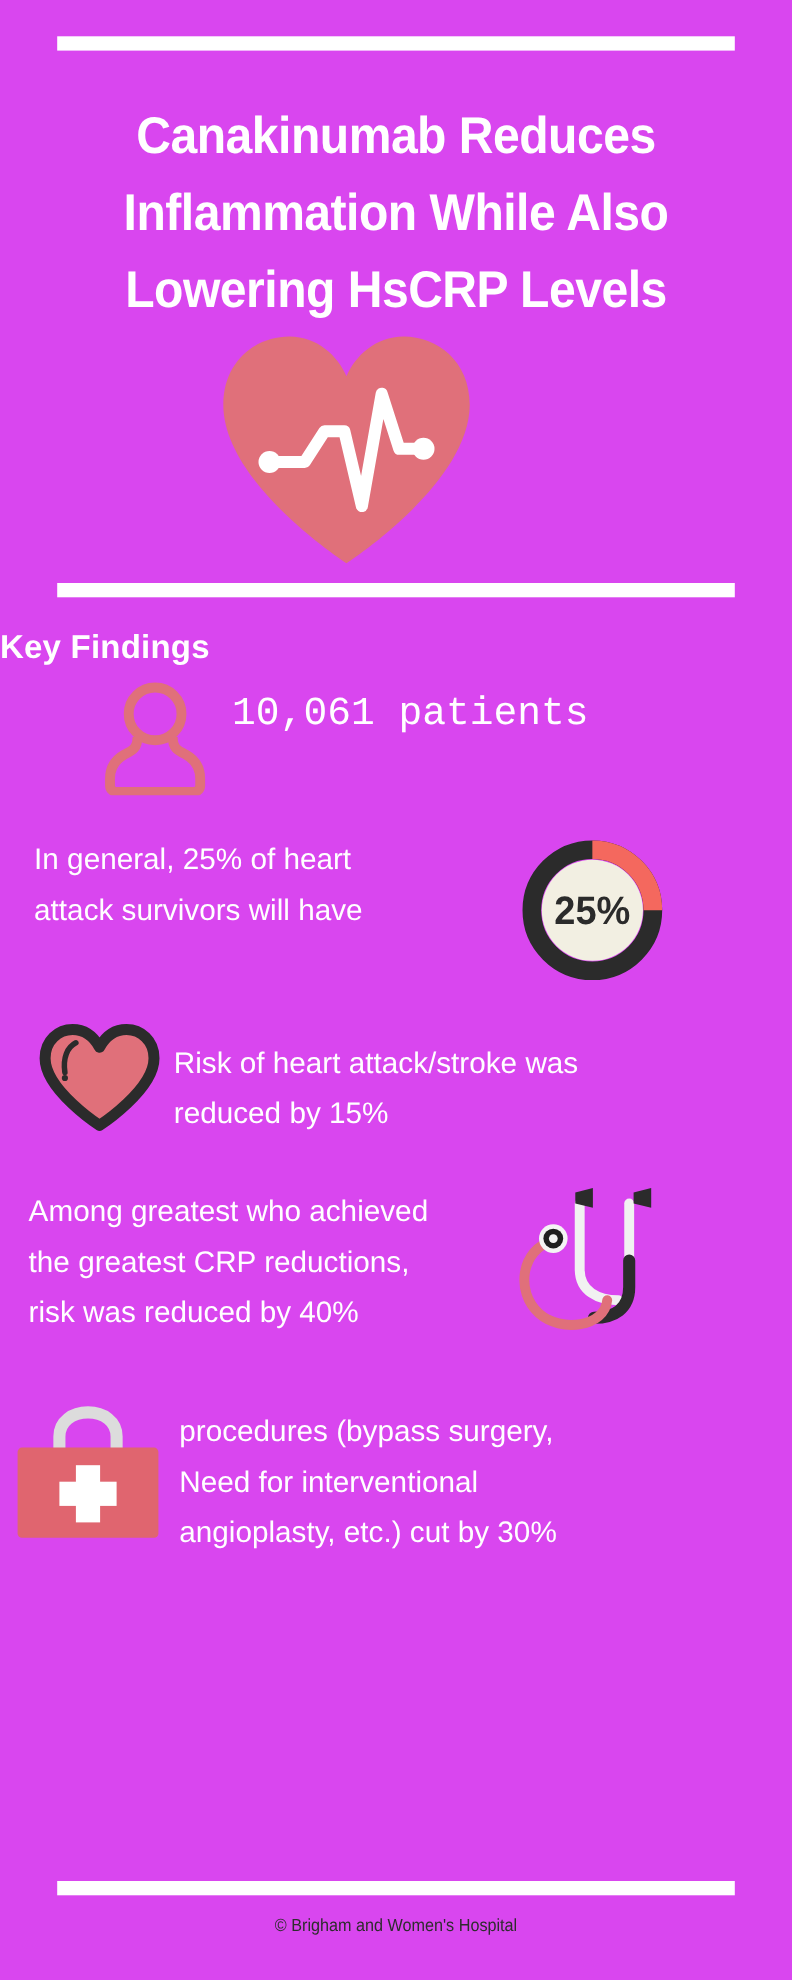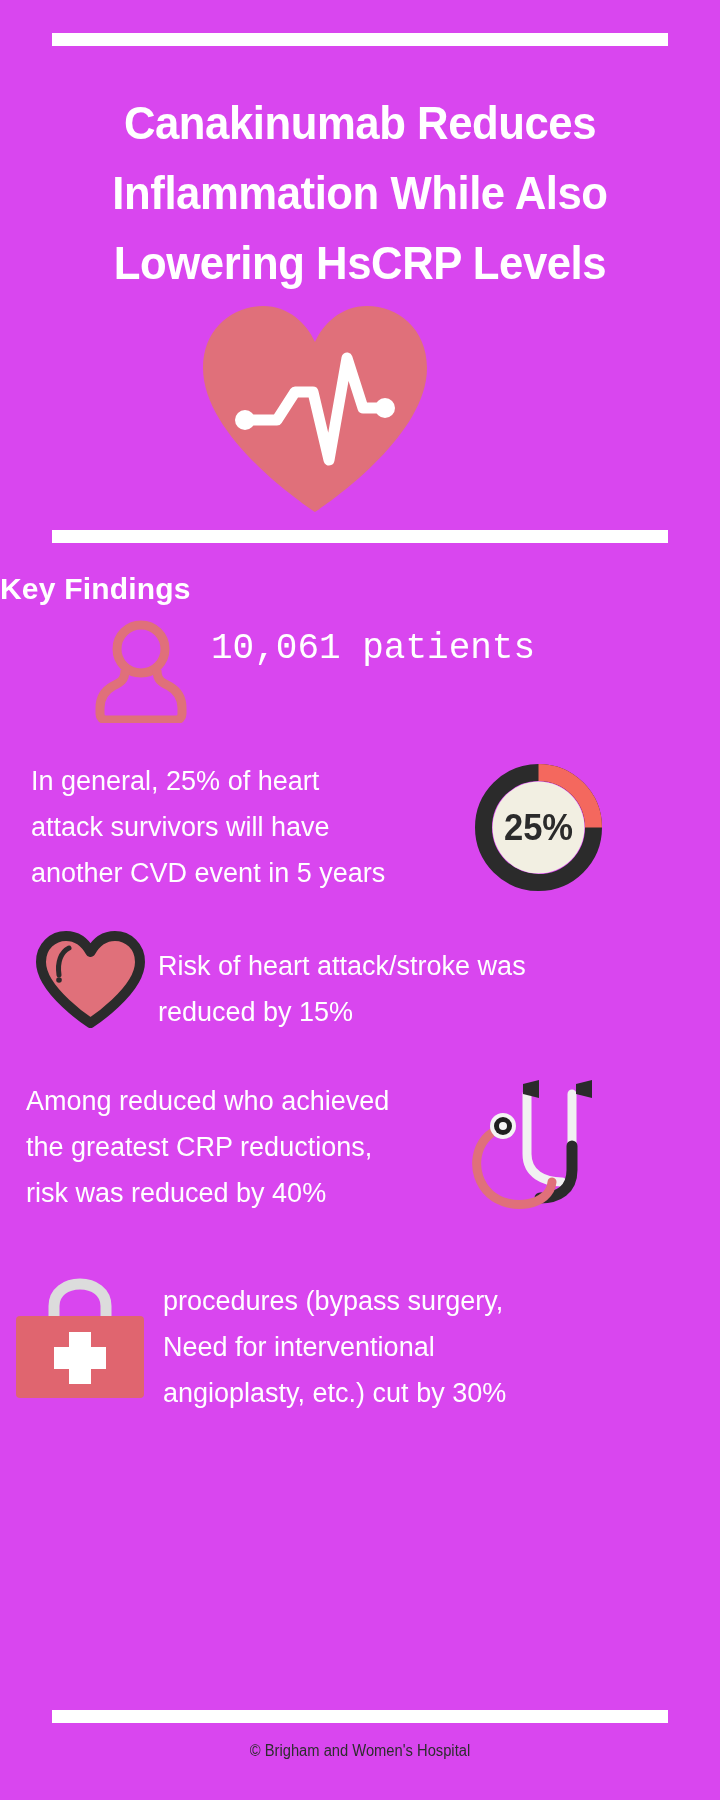--- a/index.html
+++ b/index.html
@@ -172,21 +172,20 @@
                C 87 80, 83 73, 74 68
                C 66 64, 62 62, 62 52" fill="none" stroke="#e0707a" stroke-width="9" stroke-linejoin="round"></path>
     </svg>
     <div class="patients-label">10,061 patients</div>
   </div>
 
   <div class="row row-cvd">
     <div class="txt body-text">
       <span>In general, 25% of heart</span>
       <span>attack survivors will have</span>
-      <span>another CVD event in 5 years</span>
     </div>
     <svg class="donut" viewBox="0 0 131 131">
       <circle cx="65.5" cy="65.5" r="55" fill="none" stroke="#2b2b2b" stroke-width="17"></circle>
       <path d="M 65.5 10.5 A 55 55 0 0 1 120.5 65.5" fill="none" stroke="#f4685e" stroke-width="17"></path>
       <circle cx="65.5" cy="65.5" r="46" fill="#f2efe2"></circle>
       <text x="65.5" y="78" text-anchor="middle" font-family="'Liberation Sans Narrow','Liberation Sans',sans-serif" font-size="36" font-weight="bold" fill="#2b2b2b" transform="scale(0.96 1)" transform-origin="65.5 65.5">25%</text>
     </svg>
   </div>
 
   <div class="row row-risk">
@@ -202,21 +201,21 @@
       <circle cx="25" cy="51" r="2.8" fill="#2b2b2b"></circle>
     </svg>
     <div class="txt body-text">
       <span>Risk of heart attack/stroke was</span>
       <span>reduced by 15%</span>
     </div>
   </div>
 
   <div class="row row-crp">
     <div class="txt body-text">
-      <span>Among reduced who achieved</span>
+      <span>Among greatest who achieved</span>
       <span>the greatest CRP reductions,</span>
       <span>risk was reduced by 40%</span>
     </div>
     <svg class="stetho" viewBox="0 0 155 152">
 
       <path d="M61 16 L61 76 C61 96, 78 104, 96 104" fill="none" stroke="#f1f1f1" stroke-width="9" stroke-linecap="round"></path>
 
       <path d="M106 16 L106 70" fill="none" stroke="#f1f1f1" stroke-width="9" stroke-linecap="round"></path>
 
       <path d="M57 6 L73 2 L73 20 L57 16 Z" fill="#2b2b2b"></path>

